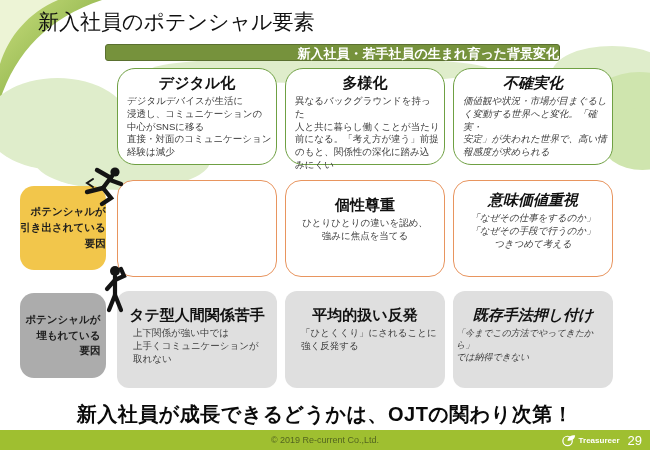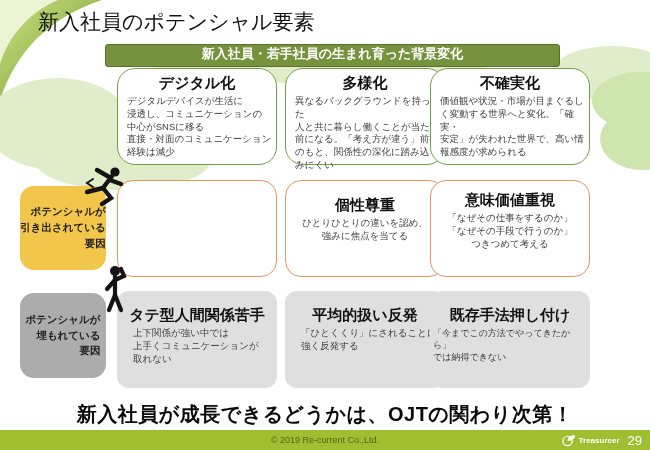--- a/index.html
+++ b/index.html
@@ -8,30 +8,30 @@
     font-family:"Liberation Sans","DejaVu Sans",sans-serif;color:#111;
   }
   
   .blob{position:absolute;background:#DFEDCB;border-radius:50%;z-index:0;}
   .blob.dark{background:#CFE5AE;}
   .swoosh{position:absolute;left:0;top:0;z-index:0;}
   
   .title{position:absolute;left:38px;top:8px;margin:0;font-size:21px;font-weight:normal;color:#111;z-index:2;}
   
   .banner{
-    position:absolute;left:105px;top:44px;width:455px;height:23px;box-sizing:border-box;
+    position:absolute;left:105px;top:44px;width:455px;height:17px;box-sizing:border-box;
     background:#76923C;border:1px solid #5a7030;border-radius:3px;
-    color:#fff;font-size:13px;font-weight:bold;text-align:center;line-height:17px;z-index:2;
+    color:#fff;font-size:13px;font-weight:bold;text-align:right;line-height:17px;z-index:2;
   }
   
   .box{position:absolute;width:160px;height:97px;box-sizing:border-box;background:#fff;z-index:2;}
   .box.green{border:1.6px solid #6FA043;border-radius:18px;}
   .box.orange{border:1.6px solid #E8955F;border-radius:16px;}
   .box.grayfill{background:#DFDFDF;border-radius:12px;}
-  .col1{left:117px;} .col2{left:285px;} .col3{left:430px;}
+  .col1{left:117px;} .col2{left:285px;} .col3{left:453px;font-style:italic;}
   .row1{top:68px;} .row2{top:180px;} .row3{top:291px;}
   .box-heading{font-size:15px;font-weight:bold;text-align:center;margin-top:5px;color:#111;}
   .row2 .box-heading,.row3 .box-heading{margin-top:15px;}
   .box-body{font-size:9.5px;color:#3d3d3d;line-height:1.35;white-space:pre-line;margin-top:2px;}
   .align-left{text-align:left;padding:0 4px 0 9px;}
   .align-center{text-align:center;padding:0 4px;}
   .tight{padding:0 3px;font-size:9px;}
   
   .side-label{
     position:absolute;left:20px;width:86px;border-radius:14px;z-index:2;

